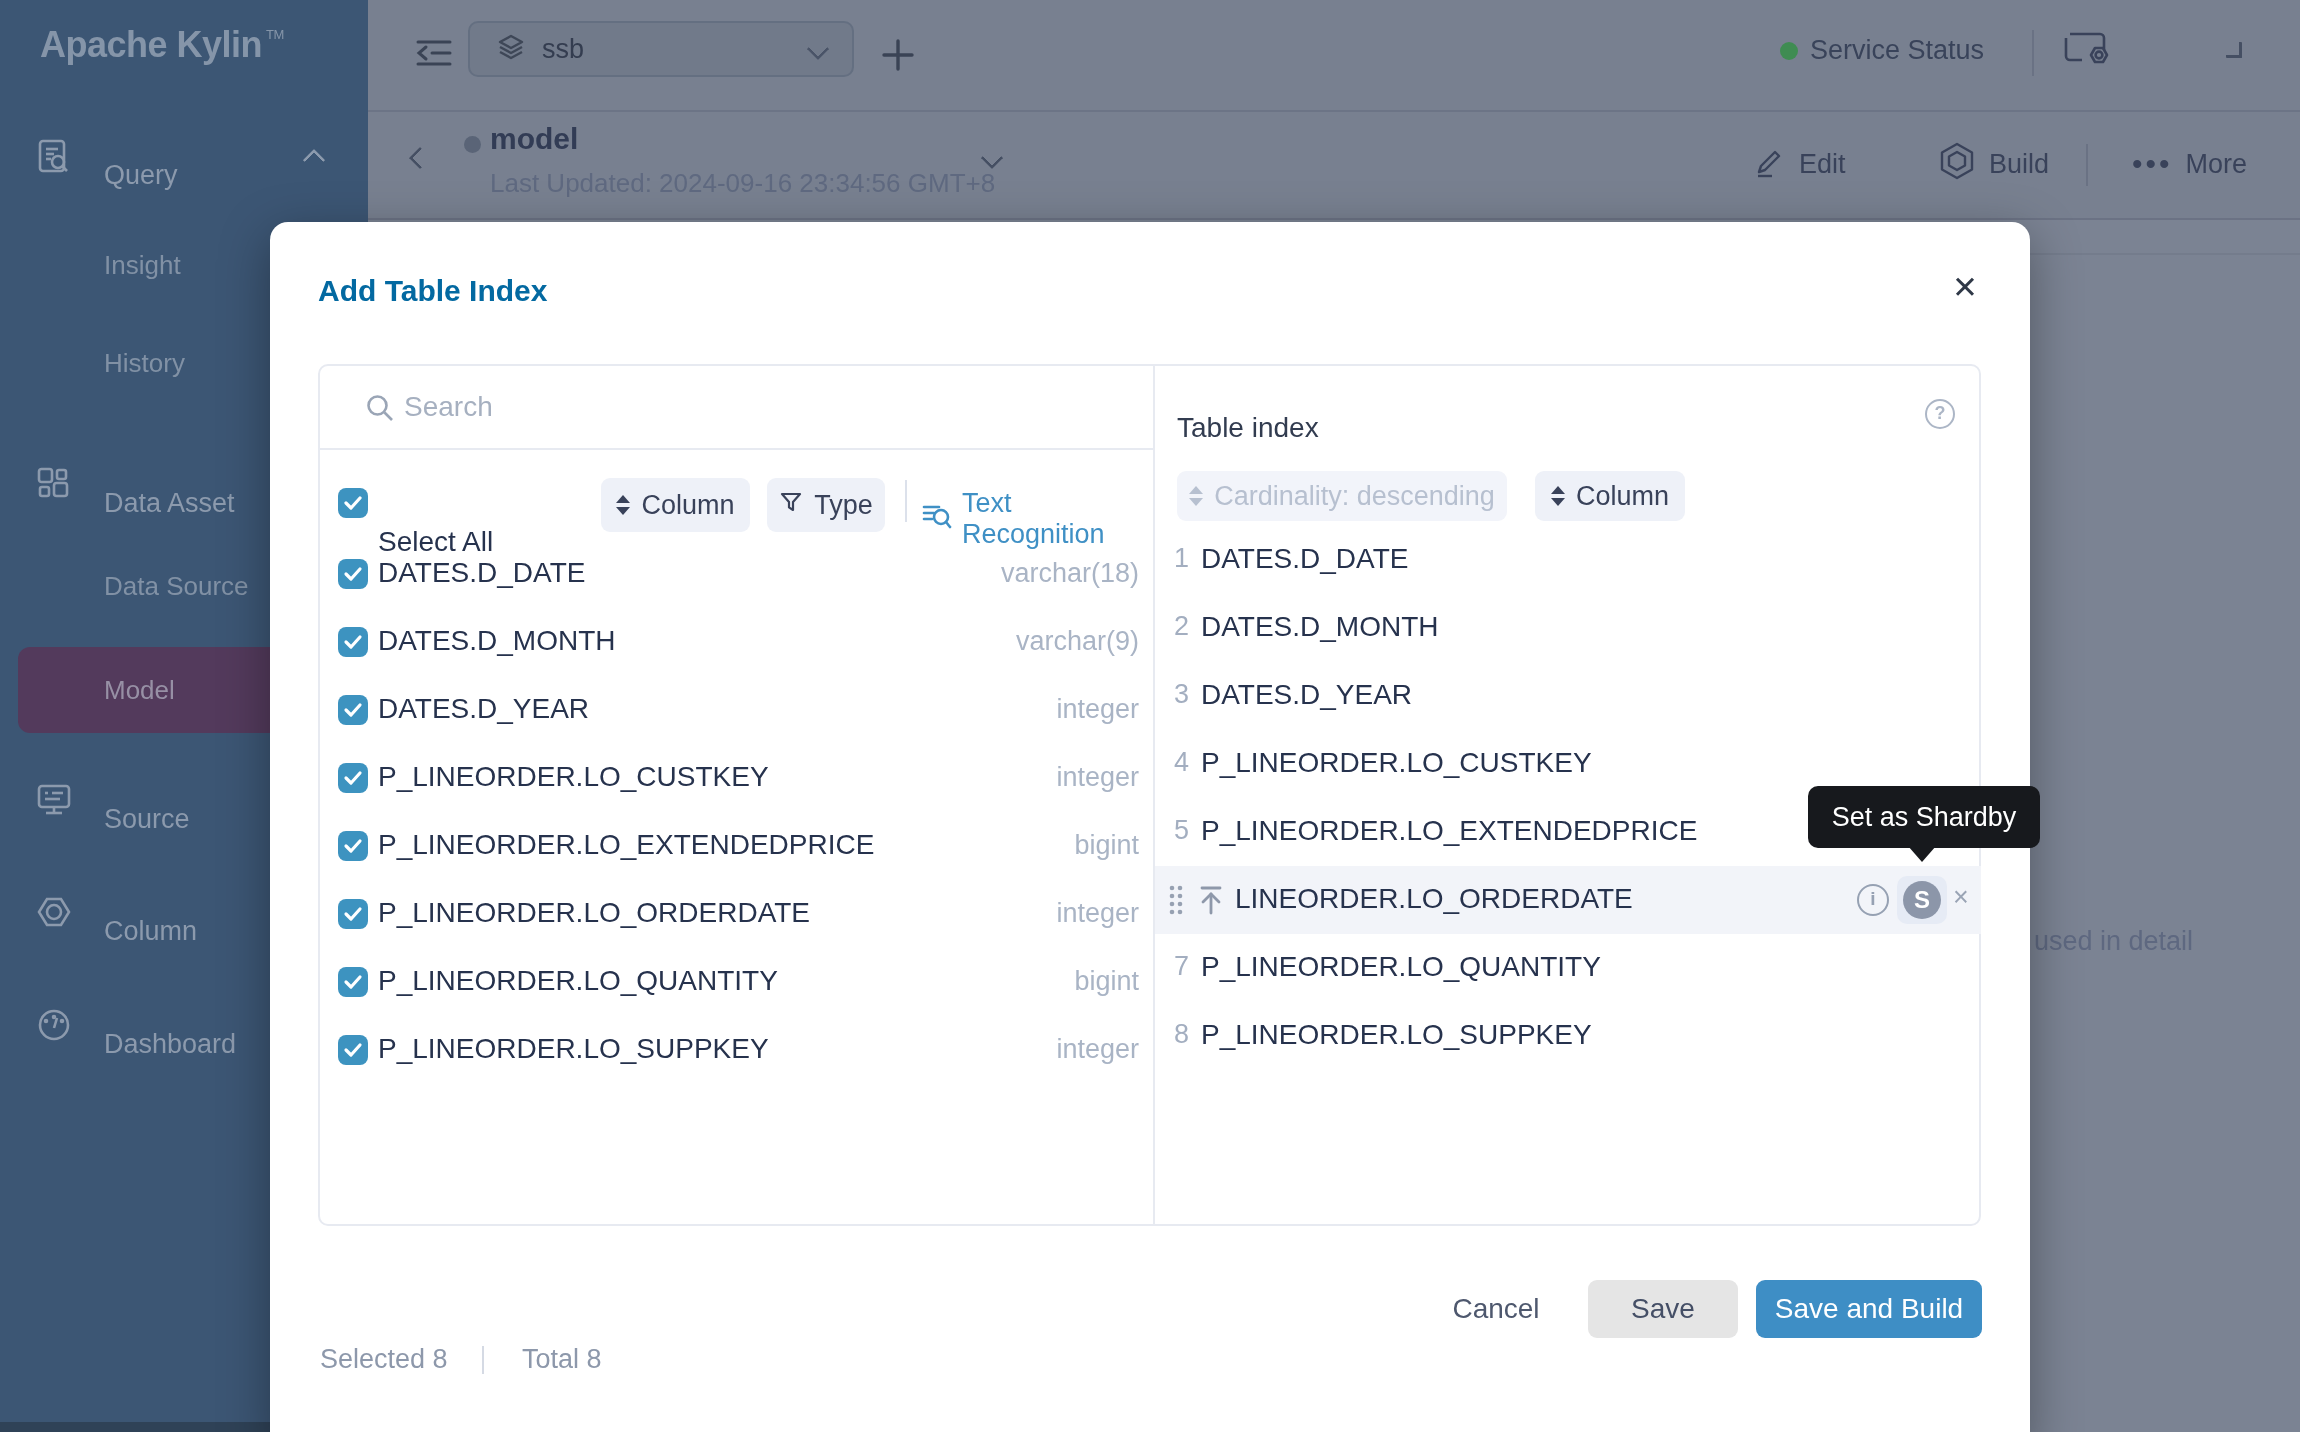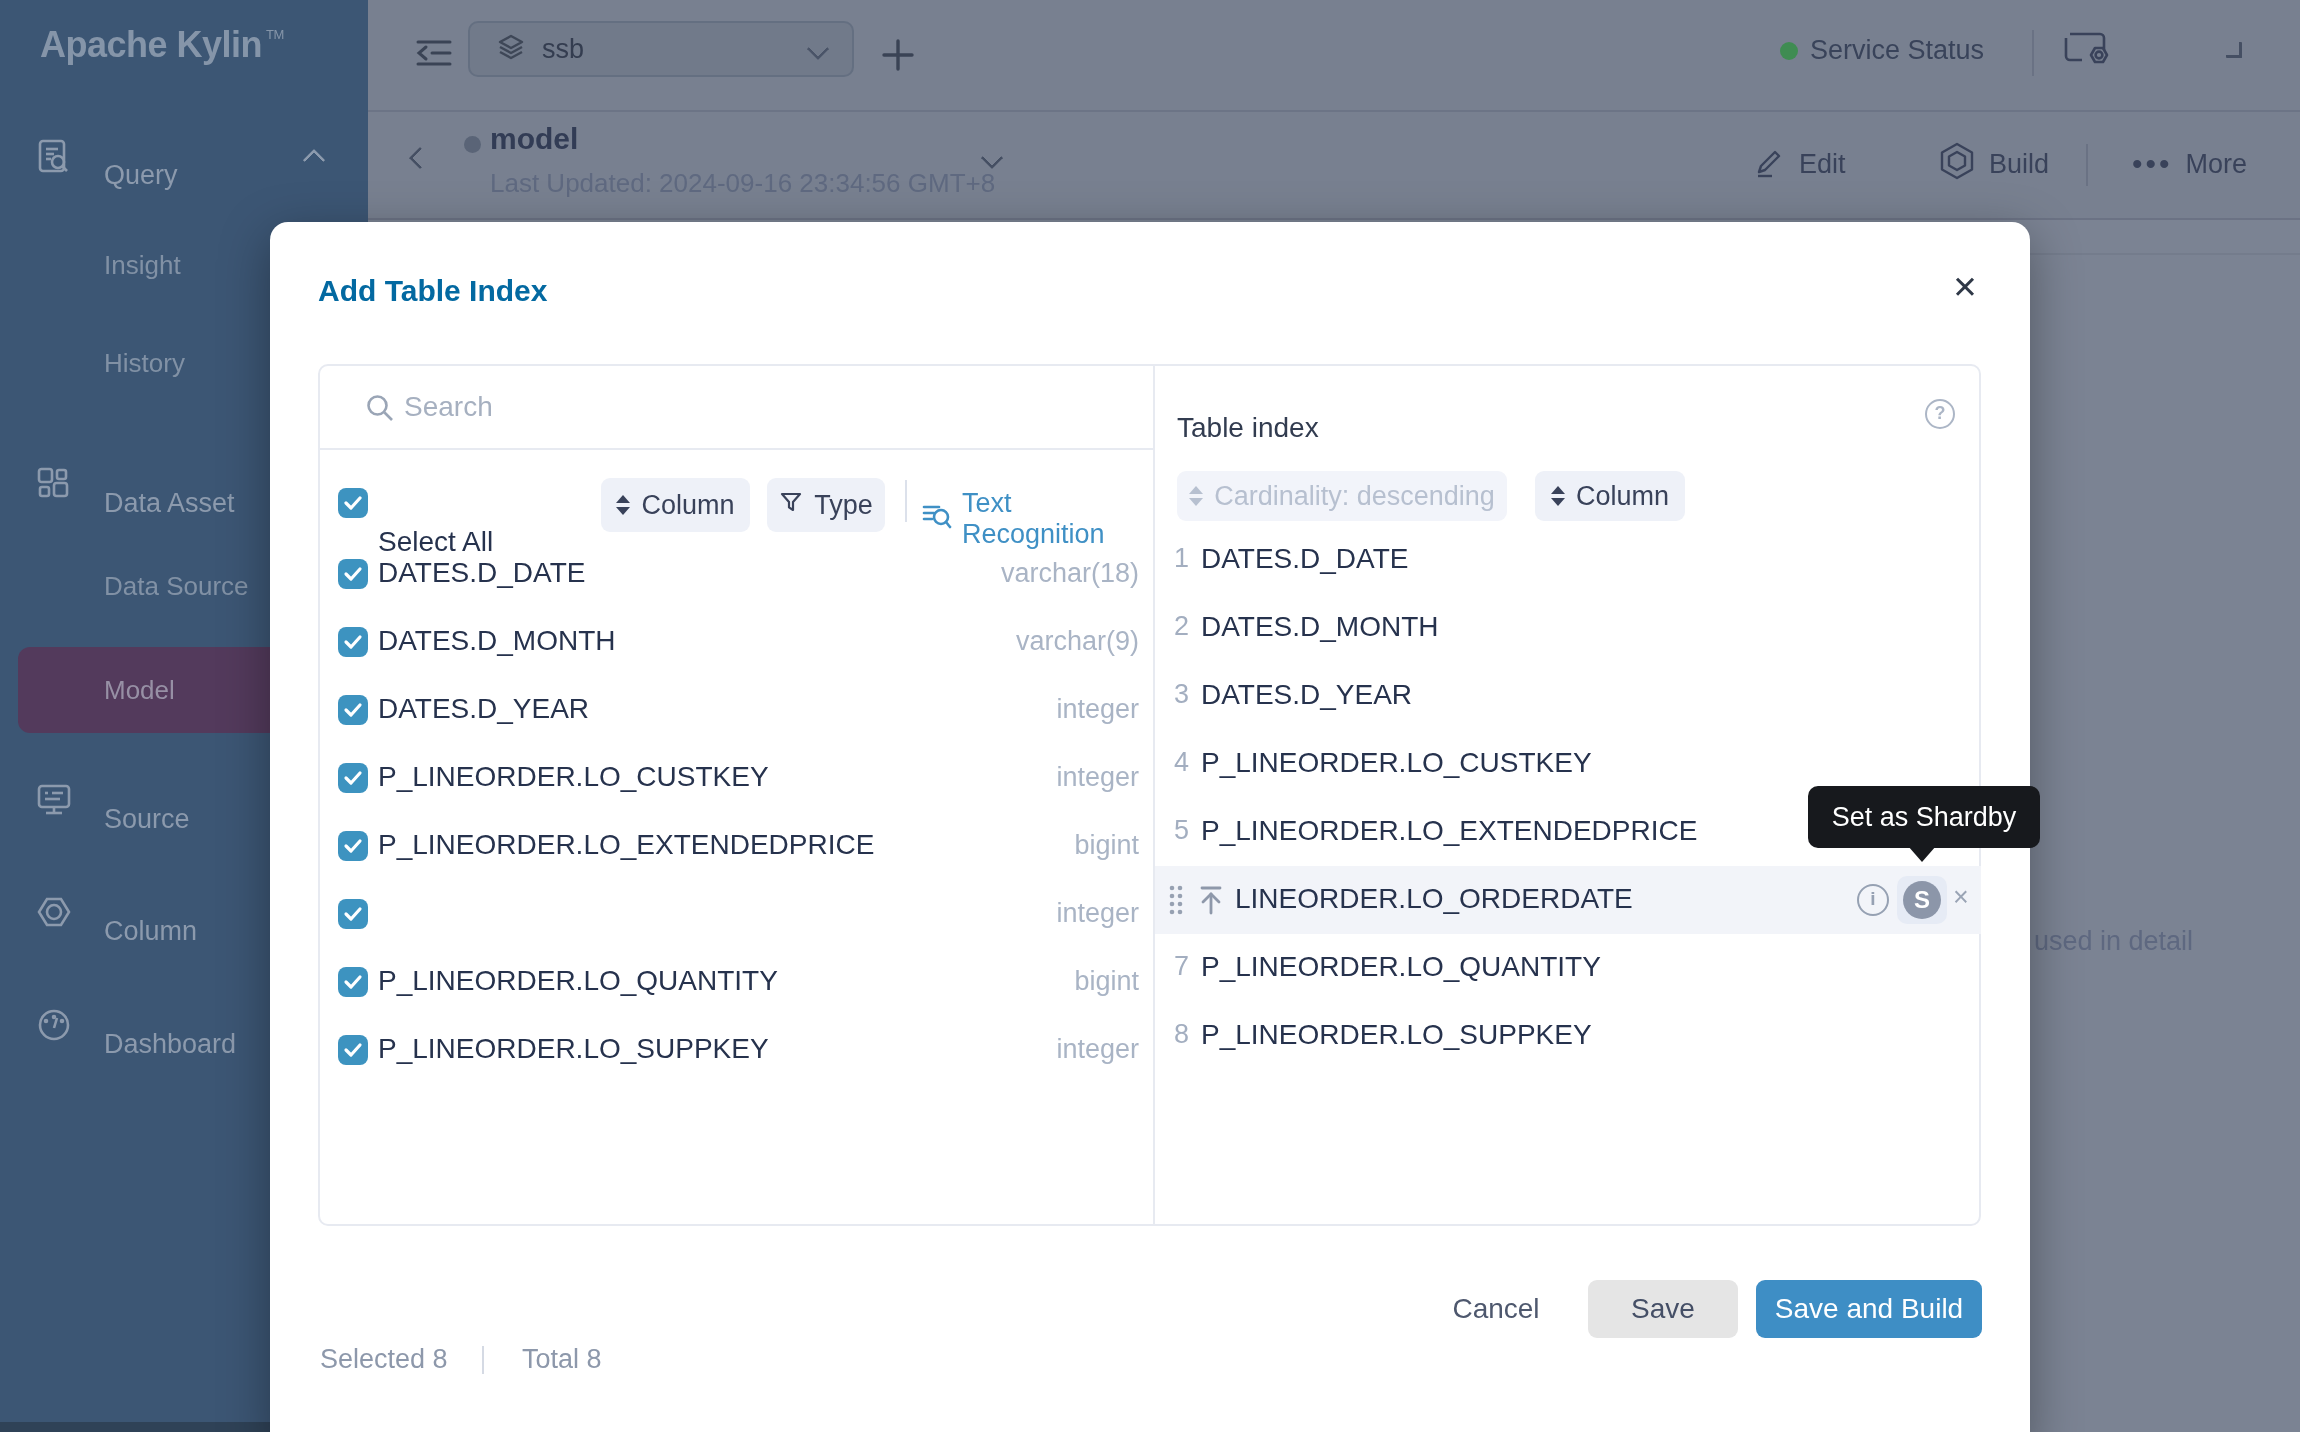--- a/index.html
+++ b/index.html
@@ -380,20 +380,21 @@
               </span>
             <span class="nm">P_LINEORDER.LO_EXTENDEDPRICE</span>
             <span class="tp">bigint</span>
           </div>
           <div class="lrow">
             <span class="cb">
                 <svg width="20" height="18" viewBox="0 0 20 18" fill="none" stroke="#fff" stroke-width="3.2" stroke-linecap="round" stroke-linejoin="round">
                   <polyline points="3,9 8,14 17,4"></polyline>
                 </svg>
               </span>
+            <span class="nm">P_LINEORDER.LO_ORDERDATE</span>
             <span class="tp">integer</span>
           </div>
           <div class="lrow">
             <span class="cb">
                 <svg width="20" height="18" viewBox="0 0 20 18" fill="none" stroke="#fff" stroke-width="3.2" stroke-linecap="round" stroke-linejoin="round">
                   <polyline points="3,9 8,14 17,4"></polyline>
                 </svg>
               </span>
             <span class="nm">P_LINEORDER.LO_QUANTITY</span>
             <span class="tp">bigint</span>

